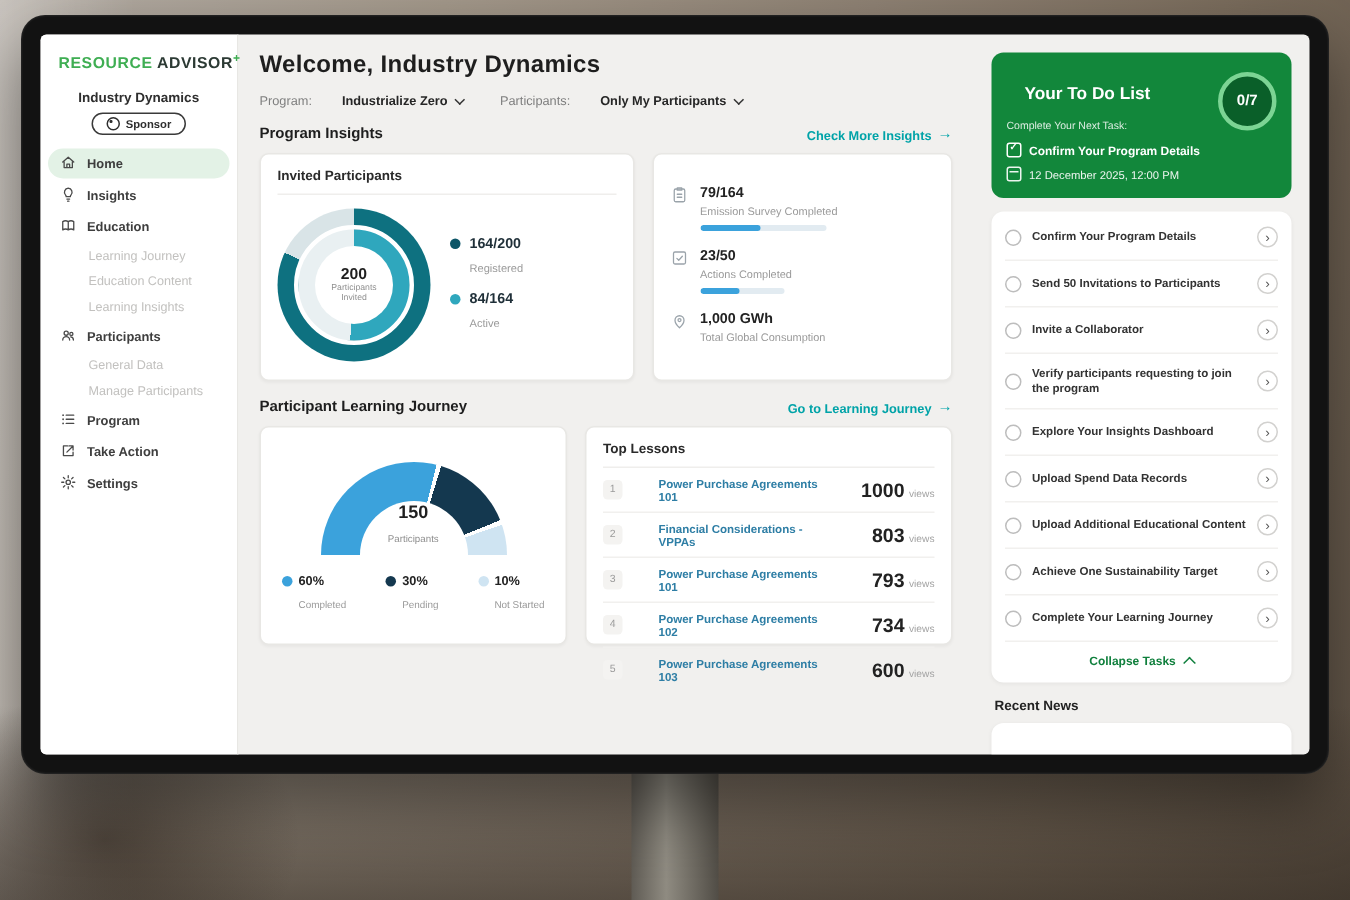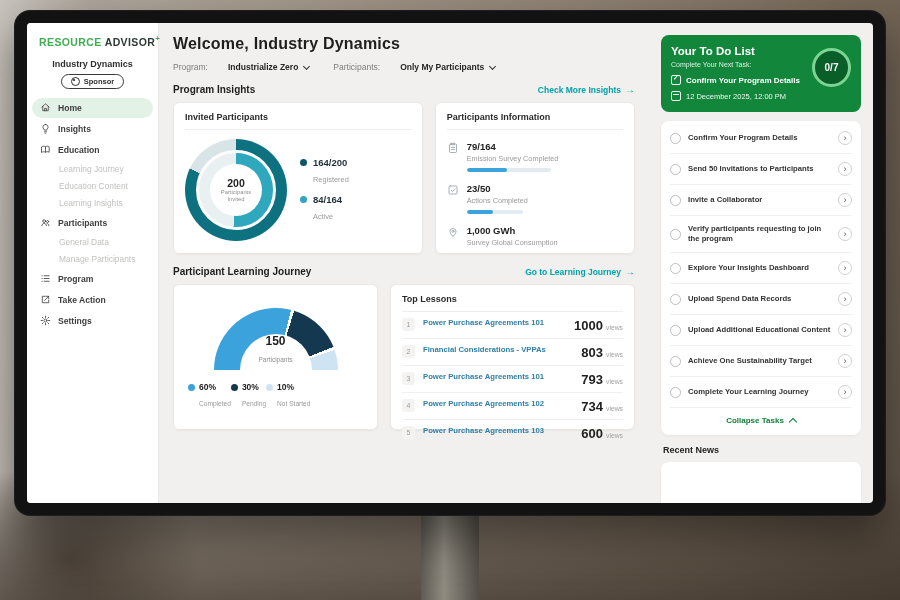--- a/index.html
+++ b/index.html
@@ -79,41 +79,41 @@
 
   
   .gauge-wrap{position:relative;margin:14px auto 0;width:124px;height:62px;}
   .gauge{position:absolute;inset:0;overflow:hidden;}
   .disc{position:absolute;left:0;top:0;width:124px;height:124px;border-radius:50%;
     background:conic-gradient(from 270deg,#3ba2dc 0deg 104deg,#fff 104deg 107deg,#14384f 107deg 158deg,#fff 158deg 161deg,#cfe4f2 161deg 180deg,transparent 180deg 360deg);}
   .ghole{position:absolute;left:26px;top:26px;width:72px;height:72px;border-radius:50%;background:#fff;}
   .gtext{position:absolute;left:0;right:0;top:26px;text-align:center;}
   .gtext b{font-size:12px;color:#1f1f1f;display:block;}
   .gtext span{font-size:6.5px;color:#8f8f8f;}
-  .elegend{display:flex;margin-top:12px;padding:0 3px;}
+  .elegend{display:flex;justify-content:space-between;margin-top:12px;padding:0 3px;}
   .el{display:flex;gap:4px;}
   .el .dot{margin-top:2px;}
   .d-comp{background:#3ba2dc;} .d-pend{background:#14384f;} .d-not{background:#cfe4f2;}
   .el b{font-size:8.5px;color:#222;display:block;}
   .el span{font-size:6.6px;color:#9a9a9a;}
 
   
-  .lrow{display:flex;gap:8px;padding:5.5px 0;border-bottom:1px solid #f1f0ee;}
+  .lrow{display:flex;align-items:center;gap:24px;padding:5.5px 0;border-bottom:1px solid #f1f0ee;}
   .lrow:last-child{border-bottom:none;}
   .rank{width:13px;height:13px;border-radius:3px;background:#f4f3f1;color:#9b9b9b;display:flex;align-items:center;
     justify-content:center;font-size:7px;flex:none;}
   .ltitle{flex:1;color:#2e7ea5;font-weight:bold;font-size:7.7px;cursor:pointer;}
   .lviews{white-space:nowrap;display:flex;align-items:baseline;}
   .lviews b{font-size:13px;color:#222;}
   .lviews span{font-size:6.8px;color:#a3a3a3;margin-left:3px;}
 
   
   .todo{width:224px;flex:none;padding:12px 12px 0;box-sizing:border-box;overflow:hidden;}
   .tcard{background:#12873b;border-radius:8px;padding:10px 10px 11px;color:#fff;position:relative;}
-  .tcard h2{margin:0;font-size:11.5px;font-weight:bold;padding-right:44px;}
+  .tcard h2{margin:12px;font-size:11.5px;font-weight:bold;padding-right:44px;}
   .tsub{font-size:7px;opacity:.85;margin-top:4px;}
   .trow{display:flex;align-items:center;gap:5px;margin-top:7px;font-size:8px;font-weight:bold;padding-right:40px;}
   .tdate{display:flex;align-items:center;gap:5px;margin-top:6px;font-size:7.5px;opacity:.92;}
   .ckq{width:8px;height:8px;border:1.2px solid #fff;border-radius:2px;position:relative;flex:none;}
   .ckq::before{content:"\2713";position:absolute;left:1px;top:-2px;font-size:6.5px;}
   .cal{width:8px;height:8px;border:1.2px solid #fff;border-radius:2px;position:relative;flex:none;}
   .cal::before{content:"";position:absolute;left:1px;right:1px;top:2px;border-top:1px solid #fff;}
   .tprog{position:absolute;right:10px;top:13px;width:33px;height:33px;border-radius:50%;background:#0a5f29;
     border:3px solid #7cd494;box-sizing:content-box;display:flex;align-items:center;justify-content:center;
     font-size:10px;font-weight:bold;}
@@ -265,21 +265,20 @@
                 <div class="li">
                   <span class="dot d-act"></span>
                   <div><b>84/164</b>
                        <span>Active</span></div>
                 </div>
               </div>
             </div>
           </div>
 
           <div class="card c-info">
-            <h3>Participants Information</h3>
             <div class="metric">
               <svg viewBox="0 0 24 24">
                   <rect x="5" y="4" width="14" height="17" rx="2"></rect>
                   <path d="M9 2.5h6v3H9z"></path>
                   <path d="M9 11h6M9 15h6"></path>
                 </svg>
               <div>
                 <div class="mv">79/164</div>
                 <div class="ml">Emission Survey Completed</div>
                 <div class="bar">
@@ -300,21 +299,21 @@
                   </div>
               </div>
             </div>
             <div class="metric">
               <svg viewBox="0 0 24 24">
                   <path d="M12 21s-6-5.3-6-10a6 6 0 1 1 12 0c0 4.7-6 10-6 10z"></path>
                   <circle cx="12" cy="10.7" r="2"></circle>
                 </svg>
               <div>
                 <div class="mv">1,000 GWh</div>
-                <div class="ml">Survey Global Consumption</div>
+                <div class="ml">Total Global Consumption</div>
               </div>
             </div>
           </div>
         </div>
 
         <div class="sec">
           <h2>Participant Learning Journey</h2>
           <div class="seclink">
             <span>Go to Learning Journey</span>
             <span class="arr"></span>

